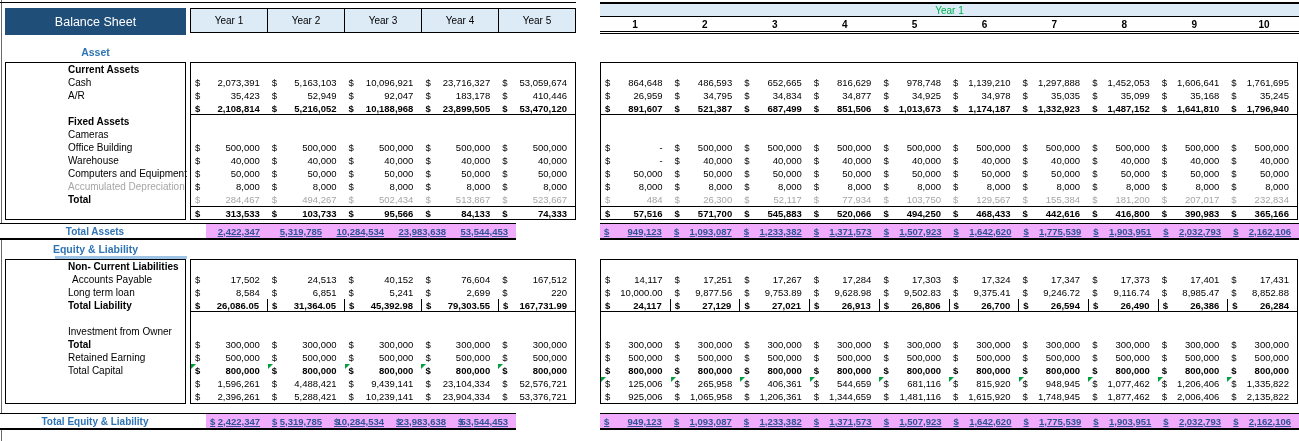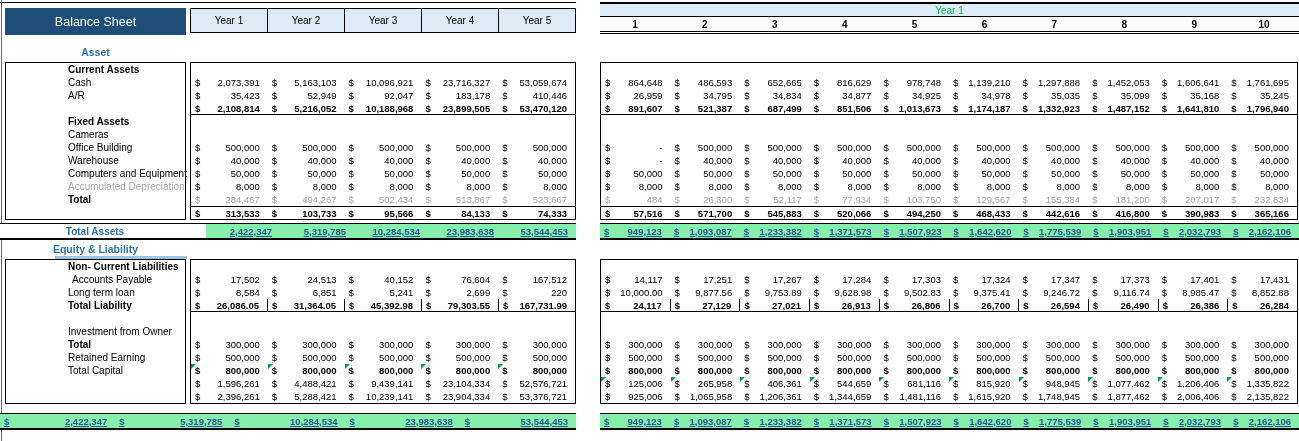--- a/index.html
+++ b/index.html
@@ -71,27 +71,27 @@
   .cell.bold { font-weight:bold; }
   .cell.mut, .cell.mut .dollar { color:#A6A6A6; }
   .cell.u-line { border-bottom:1px solid #000; }
   .cell.t-line { border-top:1px solid #000; }
   .cell.sep { border-right:1px solid #000; }
   .tri { position:absolute; left:0; top:0; width:0; height:0;
          border-left:5px solid #00A03C; border-bottom:5px solid transparent; }
 
   
   .bar { height:17px; display:flex; border-top:1px solid #000; border-bottom:2px solid #000; }
-  .bar-left1, .bar-left2 { left:0; width:576px;gap:16px; }
+  .bar-left1, .bar-left2 { left:0; width:516px;gap:16px; }
   .bar-left1 { top:223px; } .bar-left2 { top:413px; }
   .bar-right1, .bar-right2 { left:600px; width:699px; }
   .bar-right1 { top:223px; } .bar-right2 { top:413px; }
   .bar .bar-label { width:190px; background:#fff; display:flex; align-items:center;
         justify-content:center; color:#2E74B5; font-weight:bold; font-size:10px; }
-  .bar .bar-cells { flex:1; display:flex; background:#86efac; }
+  .bar .bar-cells { flex:1; display:flex; background:#f0abfc; }
   .bar .cell { color:#2F5496; font-weight:bold; }
   .bar .cell .val { text-decoration:underline; }
   .bar .cell .dollar { text-decoration:underline; }
 </style>
 </head>
 <body>
 
 <div class="abs edge-left"></div>
 <div class="abs edge-top"></div>
 
@@ -1432,20 +1432,21 @@
         <div class="val">2,006,406</div>
       </div>
       <div class="cell">
         <div class="dollar">$</div>
         <div class="val">2,135,822</div>
       </div>
     </div>
   </div>
 
 <div class="abs bar bar-left2">
+  <div class="bar-label">Total Equity &amp; Liability</div>
   <div class="bar-cells" id="te-left">
       <div class="cell">
         <div class="dollar">$</div>
         <div class="val">2,422,347</div>
       </div>
       <div class="cell">
         <div class="dollar">$</div>
         <div class="val">5,319,785</div>
       </div>
       <div class="cell">

